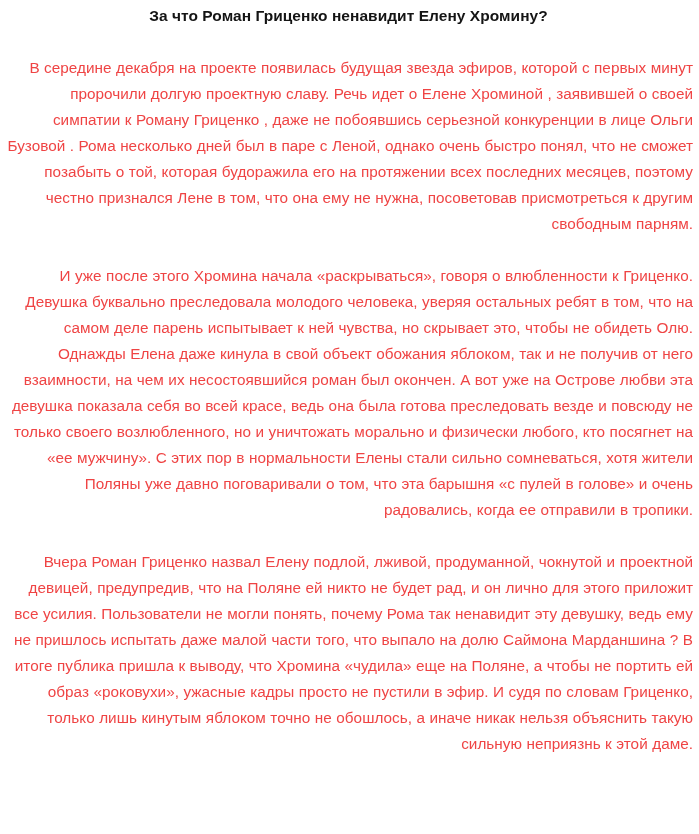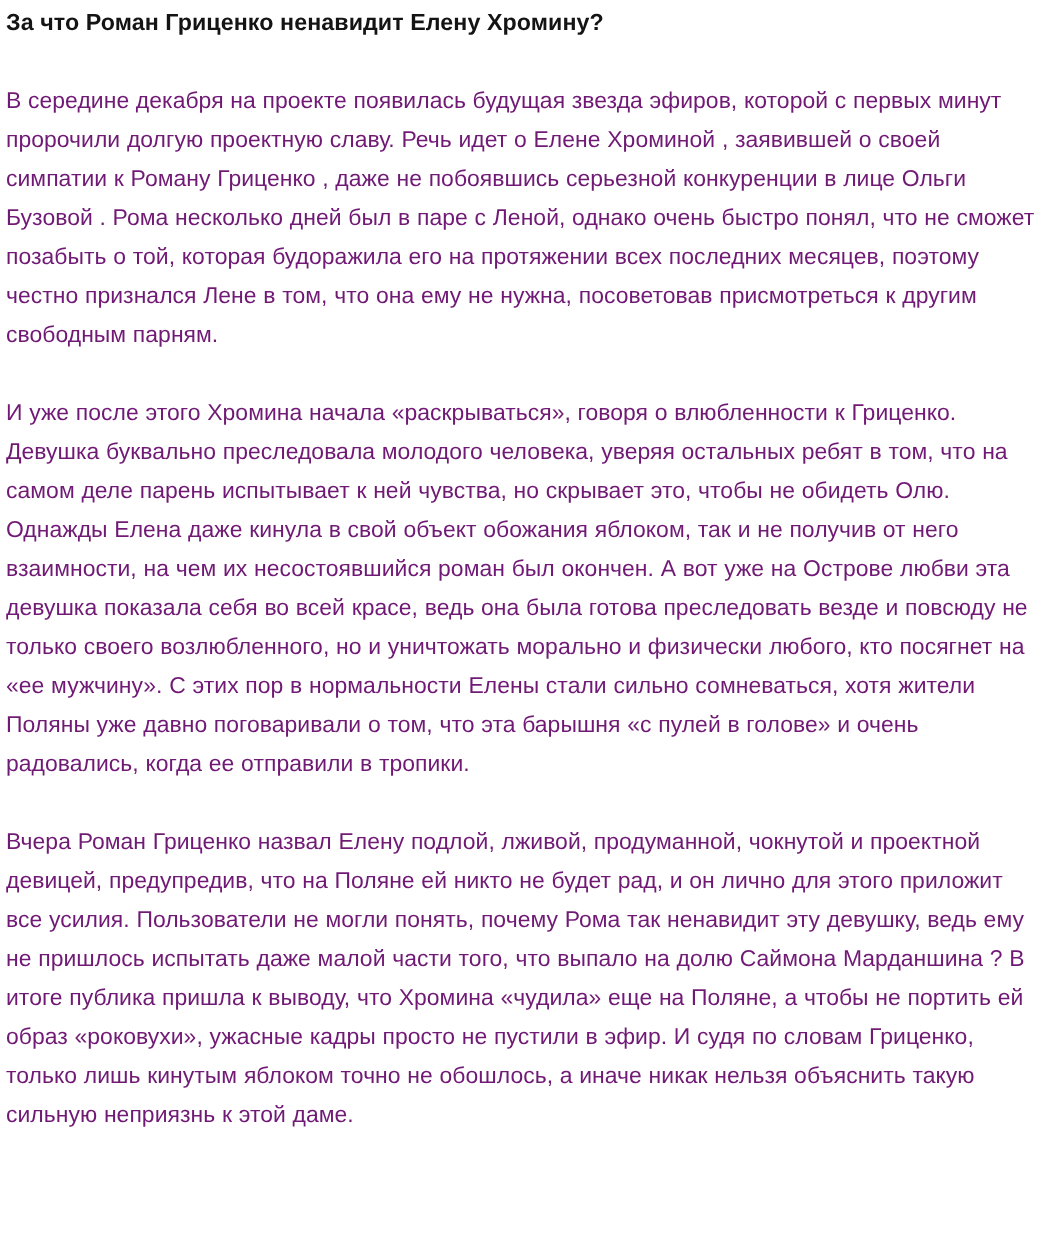--- a/index.html
+++ b/index.html
@@ -25,33 +25,34 @@
   }
   .article-title {
     font-size: 15.5px;
     font-weight: bold;
     line-height: 26px;
     margin: 0;
     padding: 0;
     color: #141414;
     letter-spacing: 0.05px;
     white-space: nowrap;
+    text-align: center;
   }
   .article-body {
     margin: 0;
     padding: 0;
   }
   .article-paragraph {
     font-size: 15.3px;
     font-weight: normal;
     line-height: 26px;
     margin: 0;
     padding: 0;
-    color: #701a75;
-    text-align: left;
+    color: #ef4444;
+    text-align: right;
     letter-spacing: 0.02px;
     word-spacing: 0.2px;
   }
   .para-gap {
     display: block;
     height: 26px;
     line-height: 26px;
     font-size: 15.3px;
   }
 </style>

